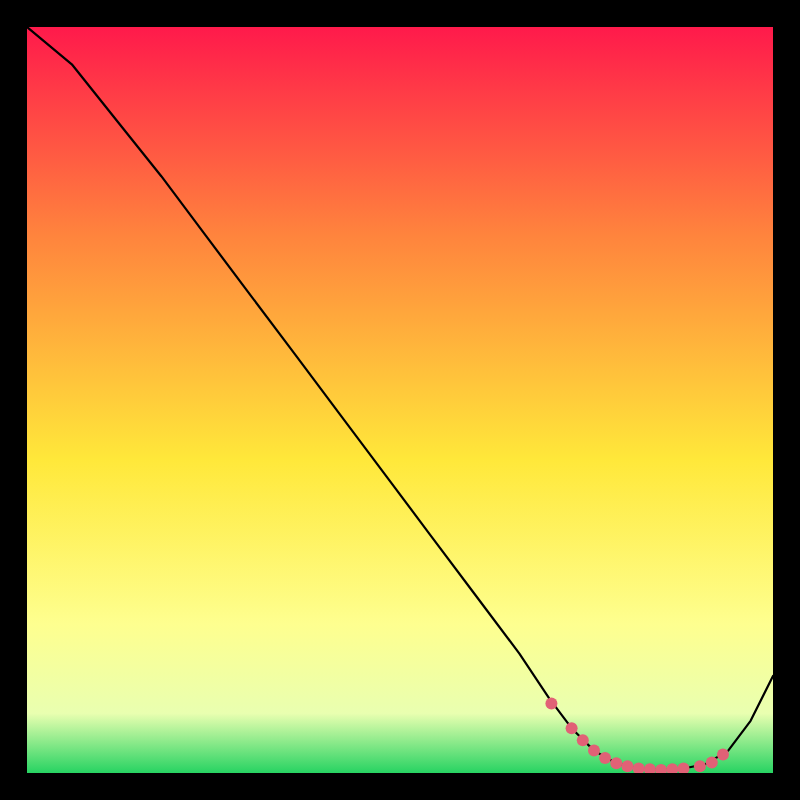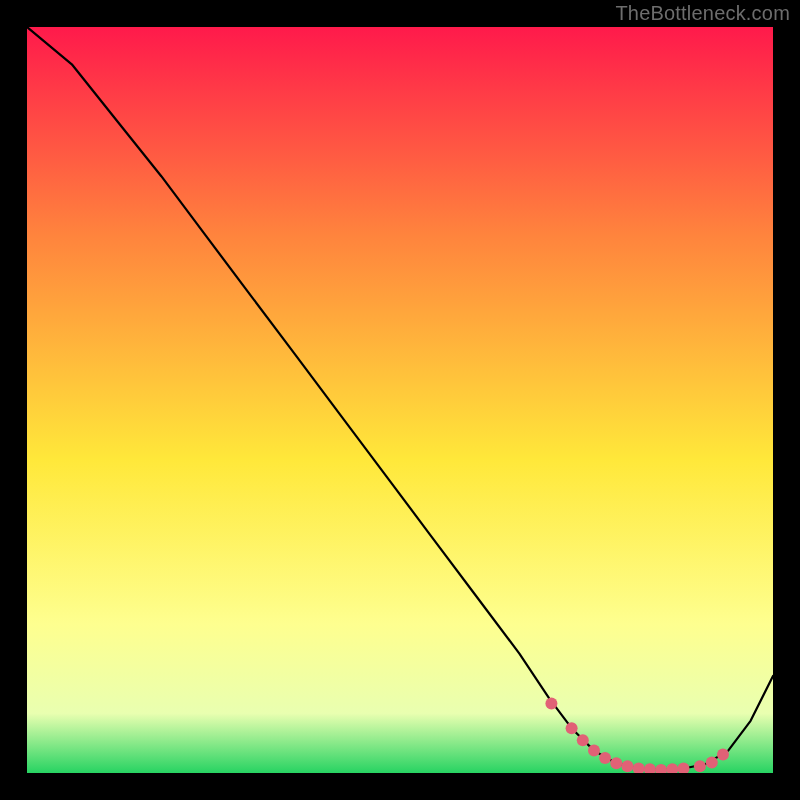--- a/index.html
+++ b/index.html
@@ -39,21 +39,20 @@
     display: block;
     width: 746px;
     height: 746px;
   }
 </style>
 </head>
 <body>
 
 <div class="frame">
 
-  <div class="watermark">TheBottleneck.com</div>
 
   <div class="plot-wrap">
     <svg viewBox="0 0 746 746">
       <defs>
         <linearGradient id="bg-grad" x1="0" y1="0" x2="0" y2="1">
           <stop id="g0" offset="0%" stop-color="#ff1a4b"></stop>
           <stop id="g1" offset="28%" stop-color="#ff843d"></stop>
           <stop id="g2" offset="58%" stop-color="#ffe83a"></stop>
           <stop id="g3" offset="80%" stop-color="#feff8f"></stop>
           <stop id="g4" offset="92%" stop-color="#e9ffb0"></stop>

